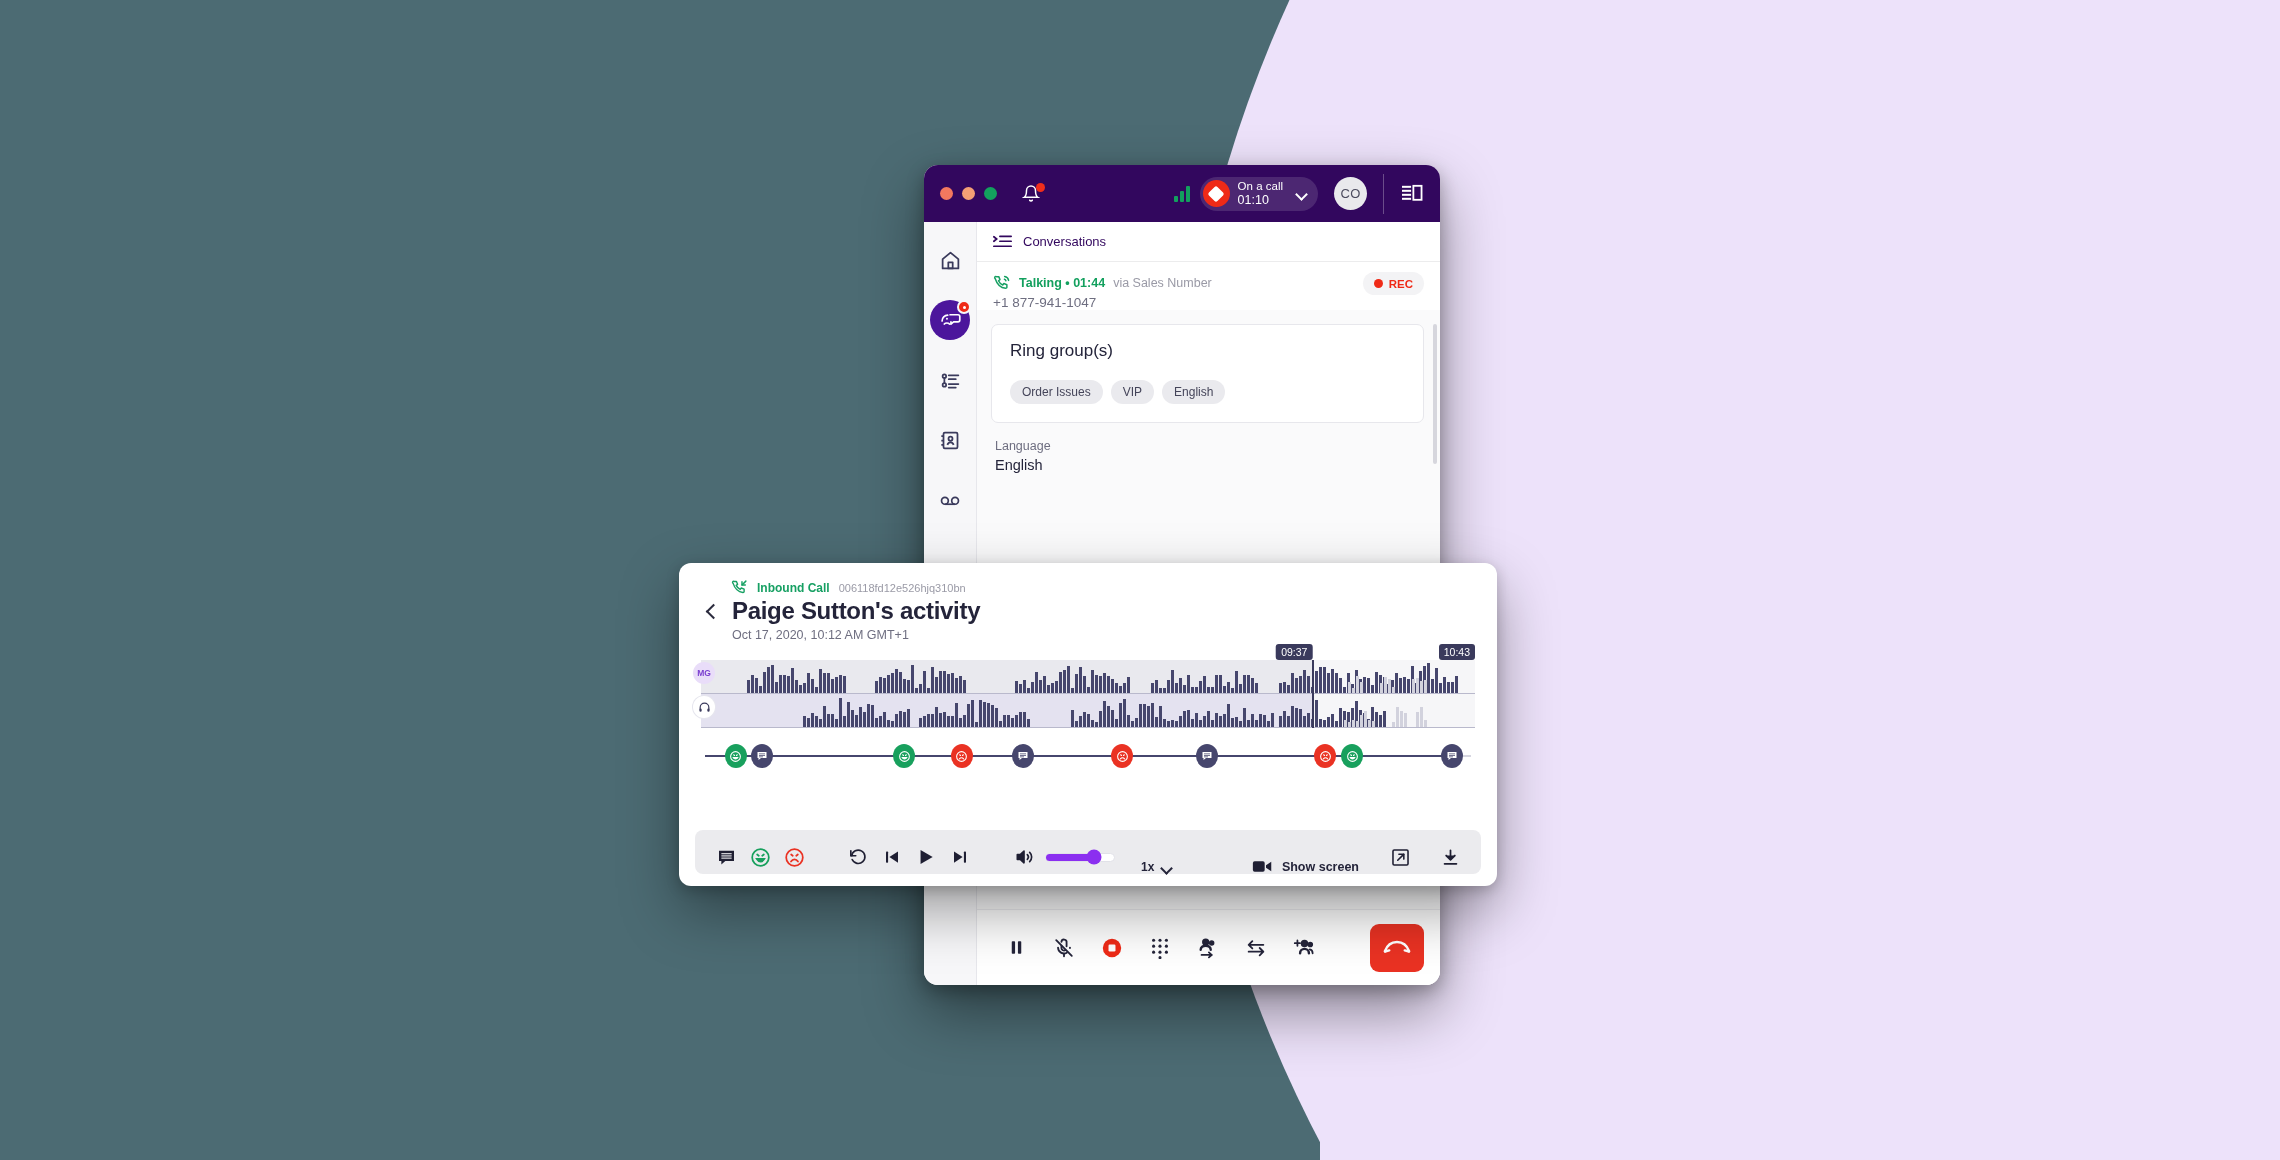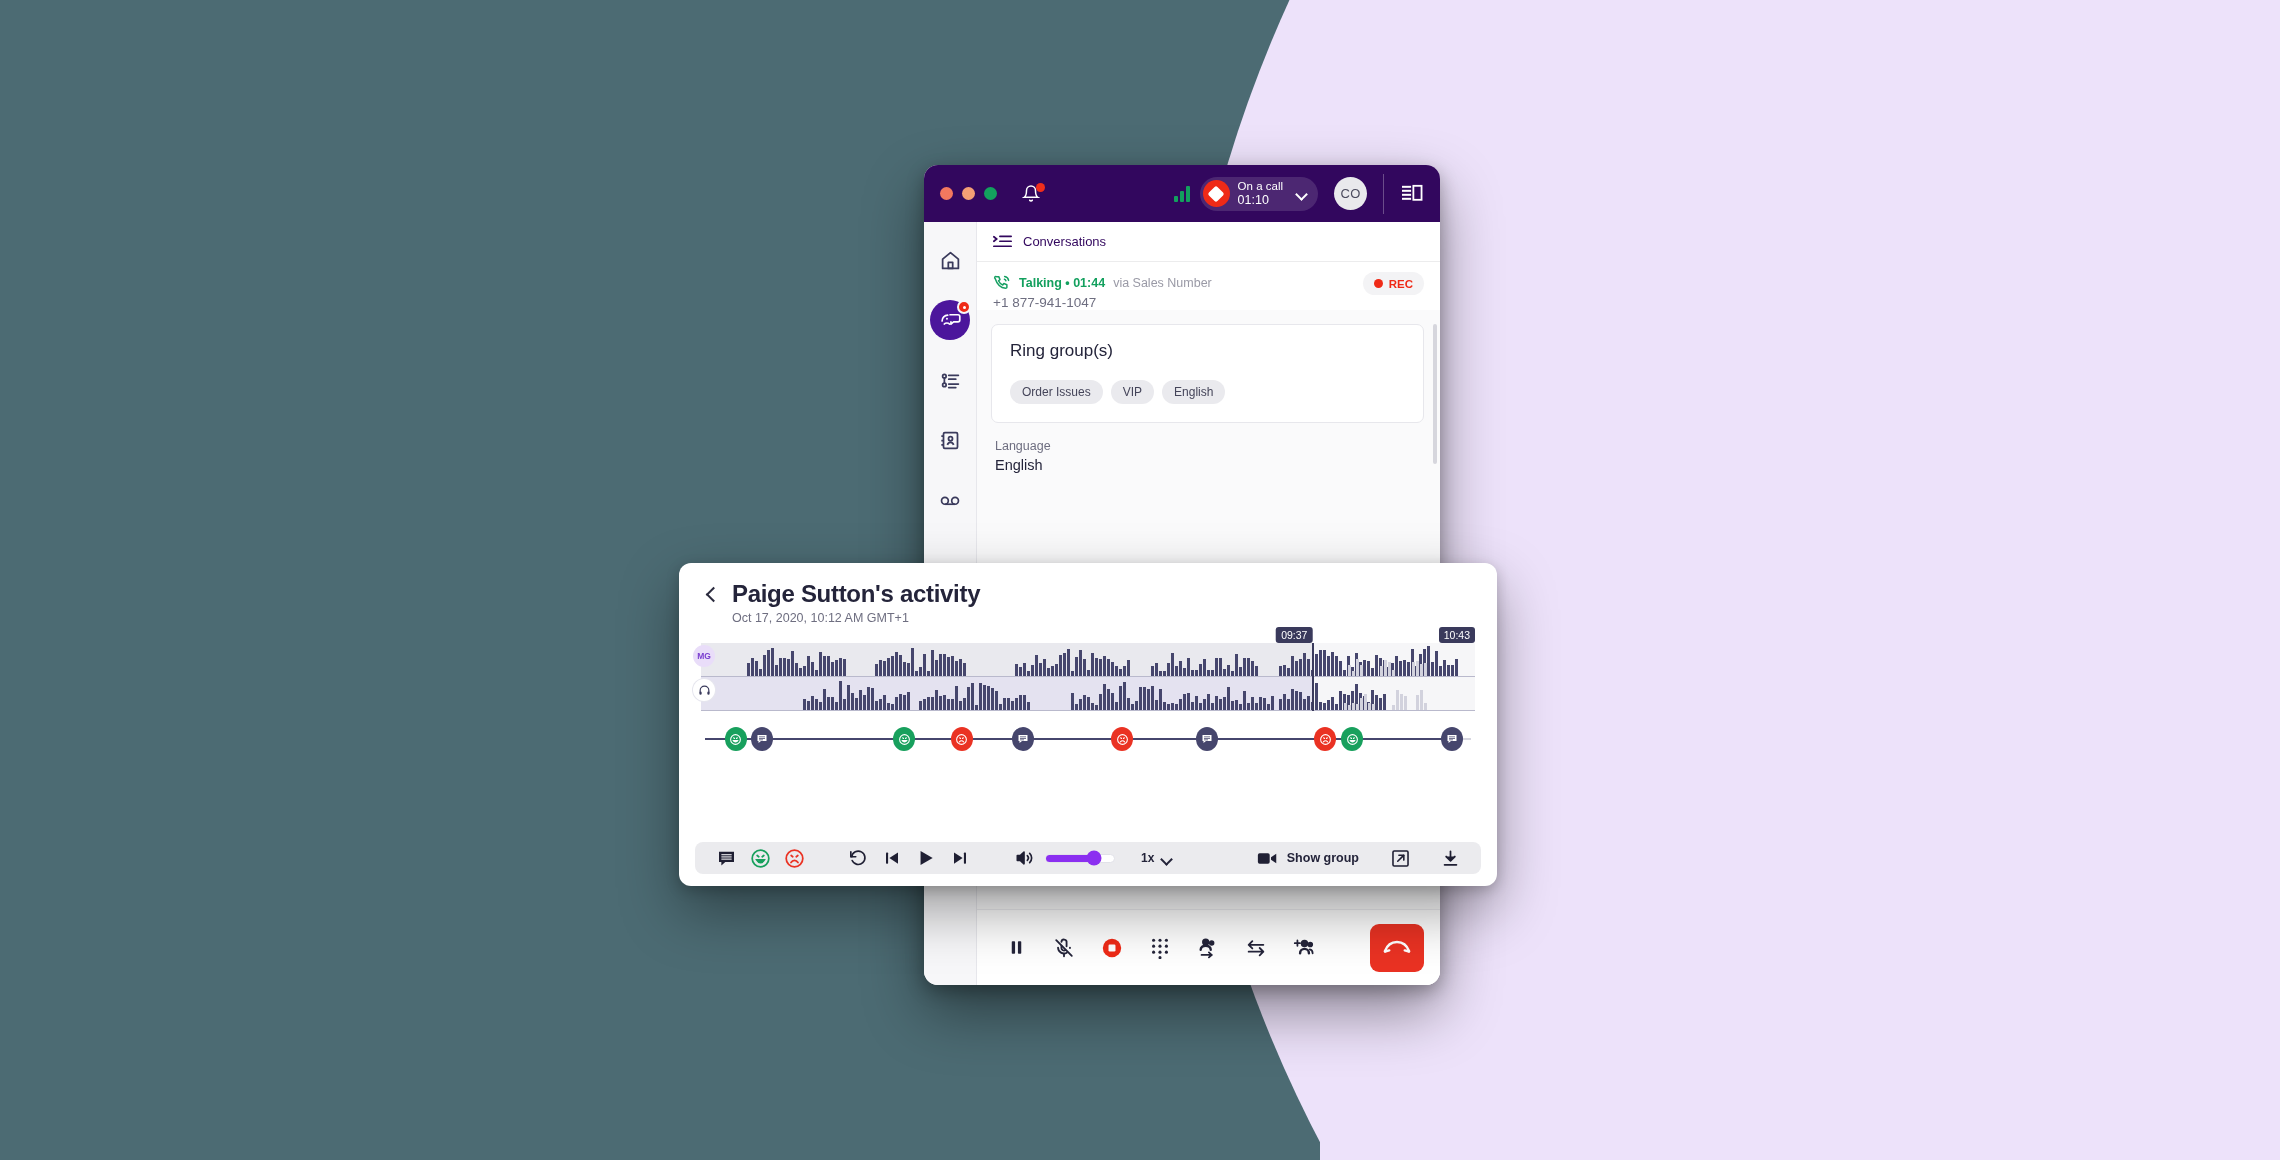--- a/index.html
+++ b/index.html
@@ -432,25 +432,25 @@
     transform: translateX(-11px);
   }
   .marker.happy { background: #18a05d; }
   .marker.sad   { background: #ea3223; }
   .marker.note  { background: #46466d; }
 
   
   .ctrl-bar {
     position: absolute;
     left: 16px; right: 16px; bottom: 12px;
-    height: 32px;
+    height: 44px;
     background: #ebebee;
     border-radius: 8px;
     display: flex;
-    align-items: center;
+    align-items: flex-end;
     padding: 0 14px;
   }
   .cg { display: flex; align-items: center; }
   .cbtn {
     width: 34px; height: 34px;
     display: flex; align-items: center; justify-content: center;
   }
   .gap-l { margin-left: 30px; }
   .ctrl-spacer { flex: 1; }
   .vol-slider {
@@ -717,20 +717,29 @@
           </div>
         </div>
 
       </div>
     </div>
   </div>
 
   <div class="activity-panel">
 
     <div class="ap-head">
+      <div class="ap-kind">
+        <svg width="17" height="17" viewBox="0 0 24 24" fill="none" stroke="#17a063" stroke-width="2" stroke-linecap="round" stroke-linejoin="round">
+          <path d="M4.5 3.5h3.2l1.6 4-2 1.5a12 12 0 0 0 5.7 5.7l1.5-2 4 1.6v3.2a1.5 1.5 0 0 1-1.7 1.5C9.4 18.3 5.7 14.6 3 6.2a1.5 1.5 0 0 1 1.5-2.7z"></path>
+          <path d="M21 3l-5.5 5.5"></path>
+            <path d="M15.5 3.8v4.7h4.7"></path>
+        </svg>
+        <span class="k">Inbound Call</span>
+        <span class="id">006118fd12e526hjq310bn</span>
+      </div>
 
       <div class="ap-title-row">
         <div class="back-chev"></div>
         <div class="ap-title">Paige Sutton's activity</div>
       </div>
       <div class="ap-date">Oct 17,  2020, 10:12 AM GMT+1</div>
     </div>
 
     <div class="wave-wrap">
 
@@ -1339,21 +1348,21 @@
         <span class="chev-sm"></span>
       </div>
 
       <div class="ctrl-spacer"></div>
 
       <div class="show-screen">
         <svg width="21" height="15" viewBox="0 0 24 17" fill="#1f1f33">
           <rect x="1" y="2.5" width="13.5" height="12" rx="2"></rect>
           <path d="M16 7l6-4v11l-6-4z"></path>
         </svg>
-        <span class="lbl">Show group</span>
+        <span class="lbl">Show screen</span>
       </div>
 
       <div class="cbtn" style="margin-left:24px;">
         <svg width="19" height="19" viewBox="0 0 24 24" fill="none" stroke="#1f1f33" stroke-width="2" stroke-linecap="round" stroke-linejoin="round">
           <rect x="2.5" y="2.5" width="19" height="19" rx="1.5"></rect>
           <path d="M8.5 15.5L16 8"></path>
           <path d="M10 7.8h6.2V14"></path>
         </svg>
       </div>
 

